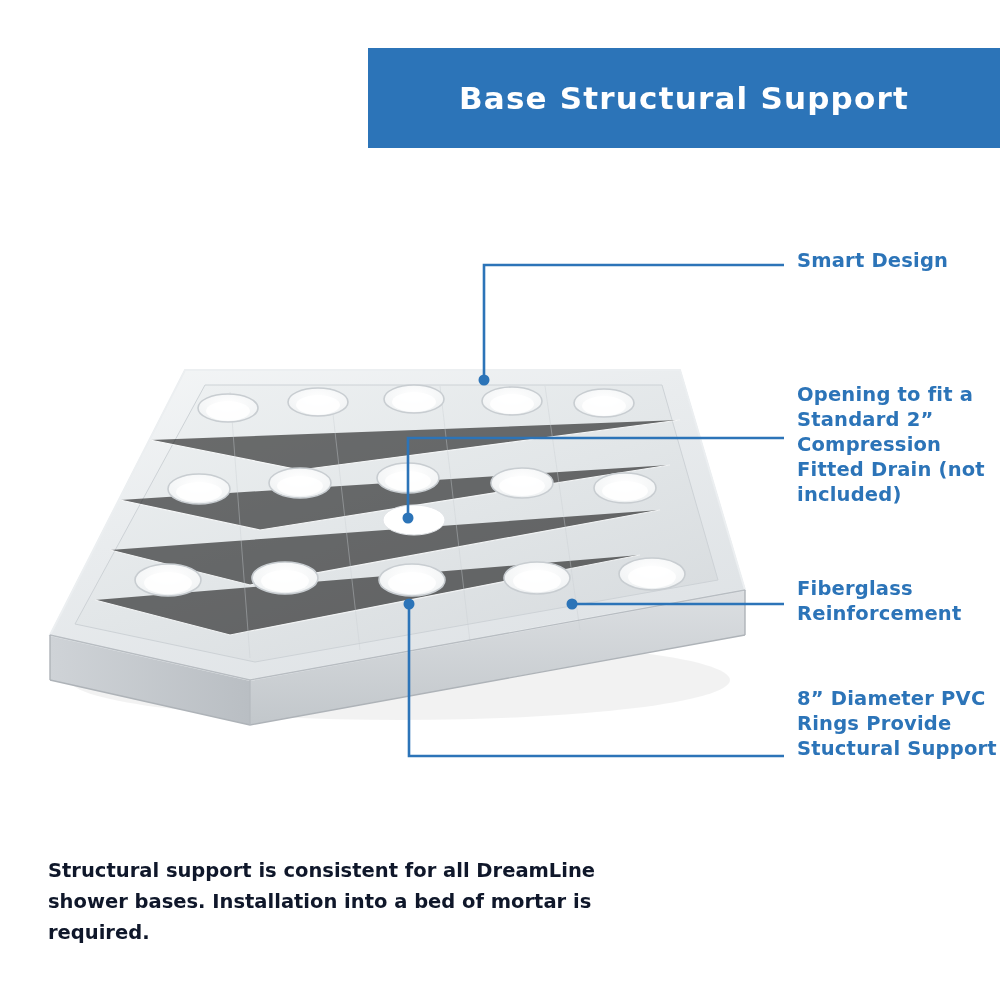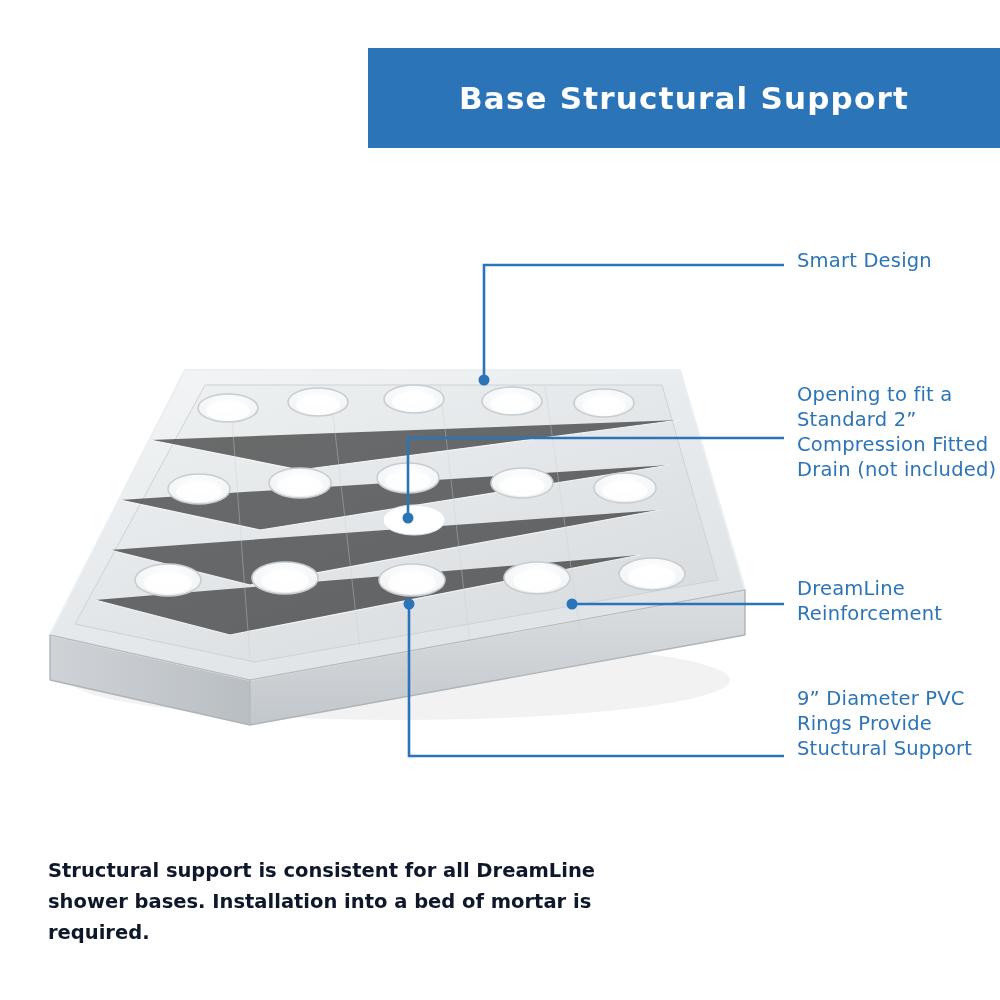--- a/index.html
+++ b/index.html
@@ -37,21 +37,21 @@
     font-size: 31px;
     font-weight: bold;
     letter-spacing: 1.2px;
     text-align: center;
   }
 
   
   .callout {
     position: absolute;
     color: #2c74b8;
-    font-weight: normal;
+    font-weight: bold;
     font-size: 19.5px;
     line-height: 25px;
     letter-spacing: 0.2px;
   }
   #callout-smart-design { left: 797px; top: 248px; width: 200px; }
   #callout-opening      { left: 797px; top: 362px; width: 200px; margin-top: 20px; }
   #callout-fiberglass   { left: 797px; top: 576px; width: 200px; }
   #callout-pvc          { left: 797px; top: 686px; width: 200px; }
 
   
@@ -215,17 +215,17 @@
     <circle cx="408" cy="518" r="5.5"></circle>
     <circle cx="572" cy="604" r="5.5"></circle>
     <circle cx="409" cy="604" r="5.5"></circle>
   </g>
 </svg>
 
 <div class="callout" id="callout-smart-design">Smart Design</div>
 
 <div class="callout" id="callout-opening">Opening to fit a Standard 2” Compression Fitted Drain (not included)</div>
 
-<div class="callout" id="callout-fiberglass">DreamLine Reinforcement</div>
-
-<div class="callout" id="callout-pvc">9” Diameter PVC Rings Provide Stuctural Support</div>
+<div class="callout" id="callout-fiberglass">Fiberglass Reinforcement</div>
+
+<div class="callout" id="callout-pvc">8” Diameter PVC Rings Provide Stuctural Support</div>
 
 <div id="footer-note">Structural support is consistent for all DreamLine shower bases. Installation into a bed of mortar is required.</div>
 
 </body></html>

